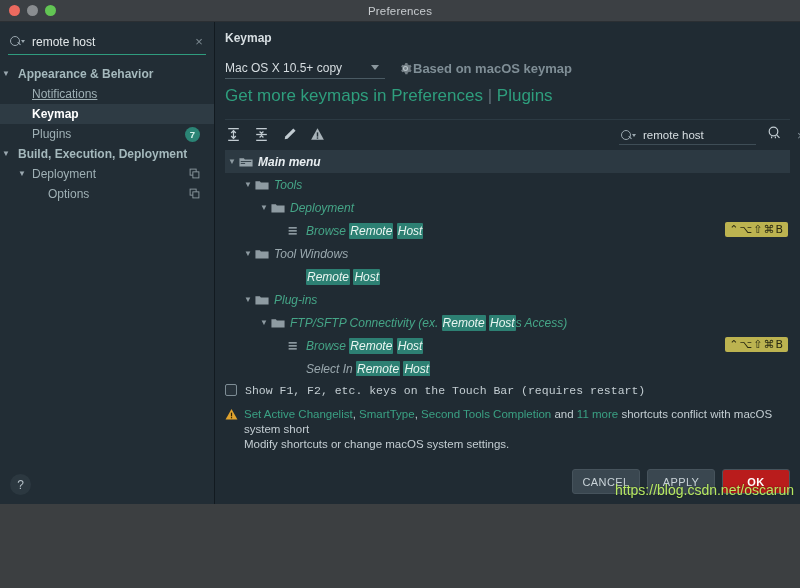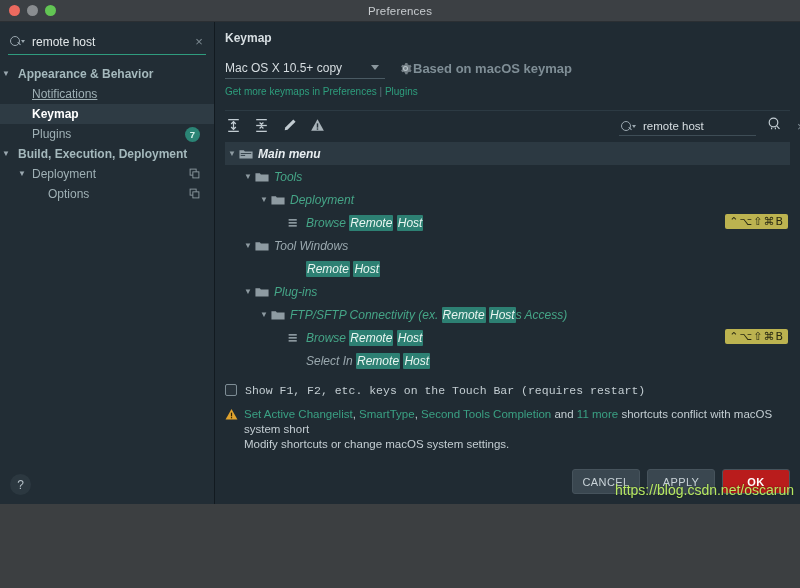--- a/index.html
+++ b/index.html
@@ -119,21 +119,21 @@
     border-bottom:1px solid #4a5a63;
     display:flex; align-items:center; justify-content:space-between;
     font-size:12px; color:#d6dde1; cursor:pointer;
   }
   .km-select .arrow{
     width:0;height:0;border-left:4px solid transparent;border-right:4px solid transparent;
     border-top:5px solid #8b979e; margin-right:6px;
   }
   .gear{ margin-left:13px; width:15px;height:15px; cursor:pointer; }
   .based{ font-size:13px; color:#7f8e96;font-weight:bold; }
-  .linkline{ padding:7px 0 0 10px; font-size:10px; }
+  .linkline{ padding:7px 0 0 10px; font-size:17px; }
   .lnk{ color:#2e9e7d; cursor:pointer; }
   .lnk-sep{ color:#5f7079; }
 
   .toolbar{
     margin:13px 10px 0 10px;
     border-top:1px solid #2c3a43;
     height:30px; display:flex; align-items:center;
     position:relative;
   }
   .tb-ico{ width:17px;height:17px; margin-right:11px; cursor:pointer; }

